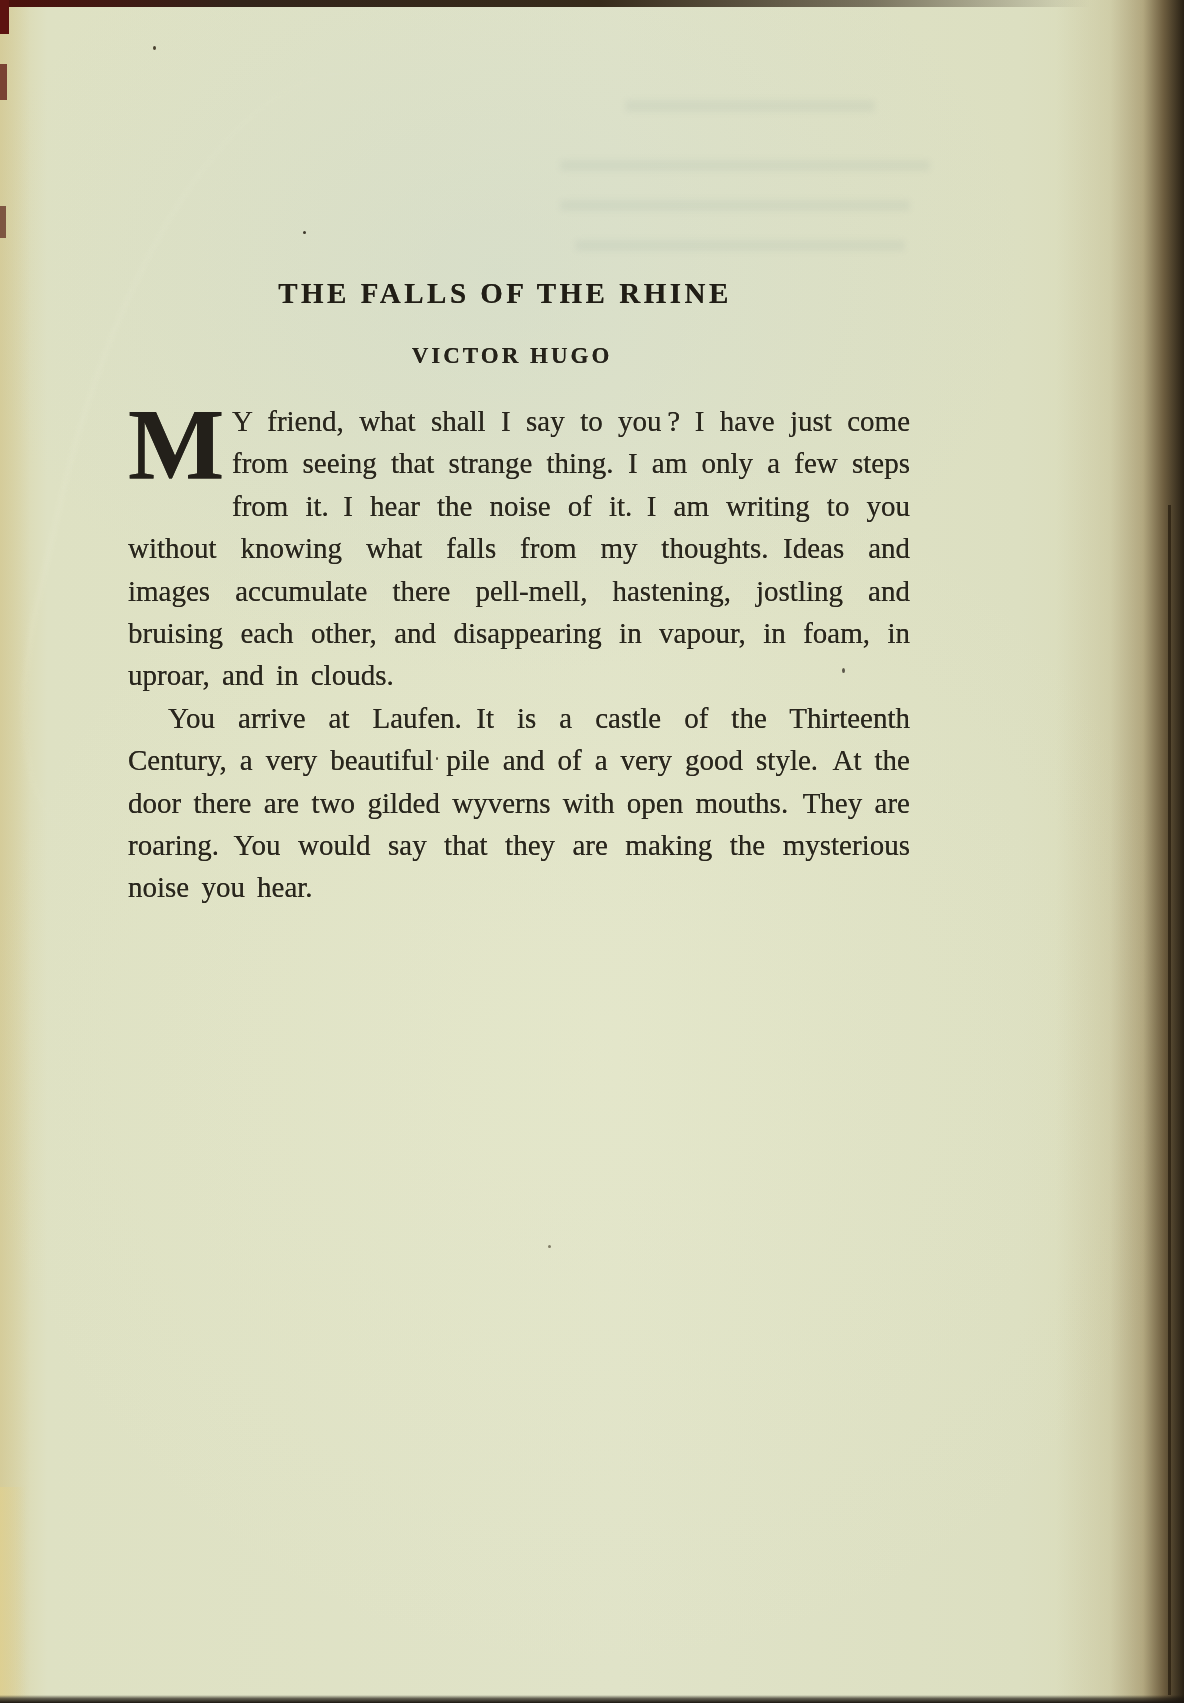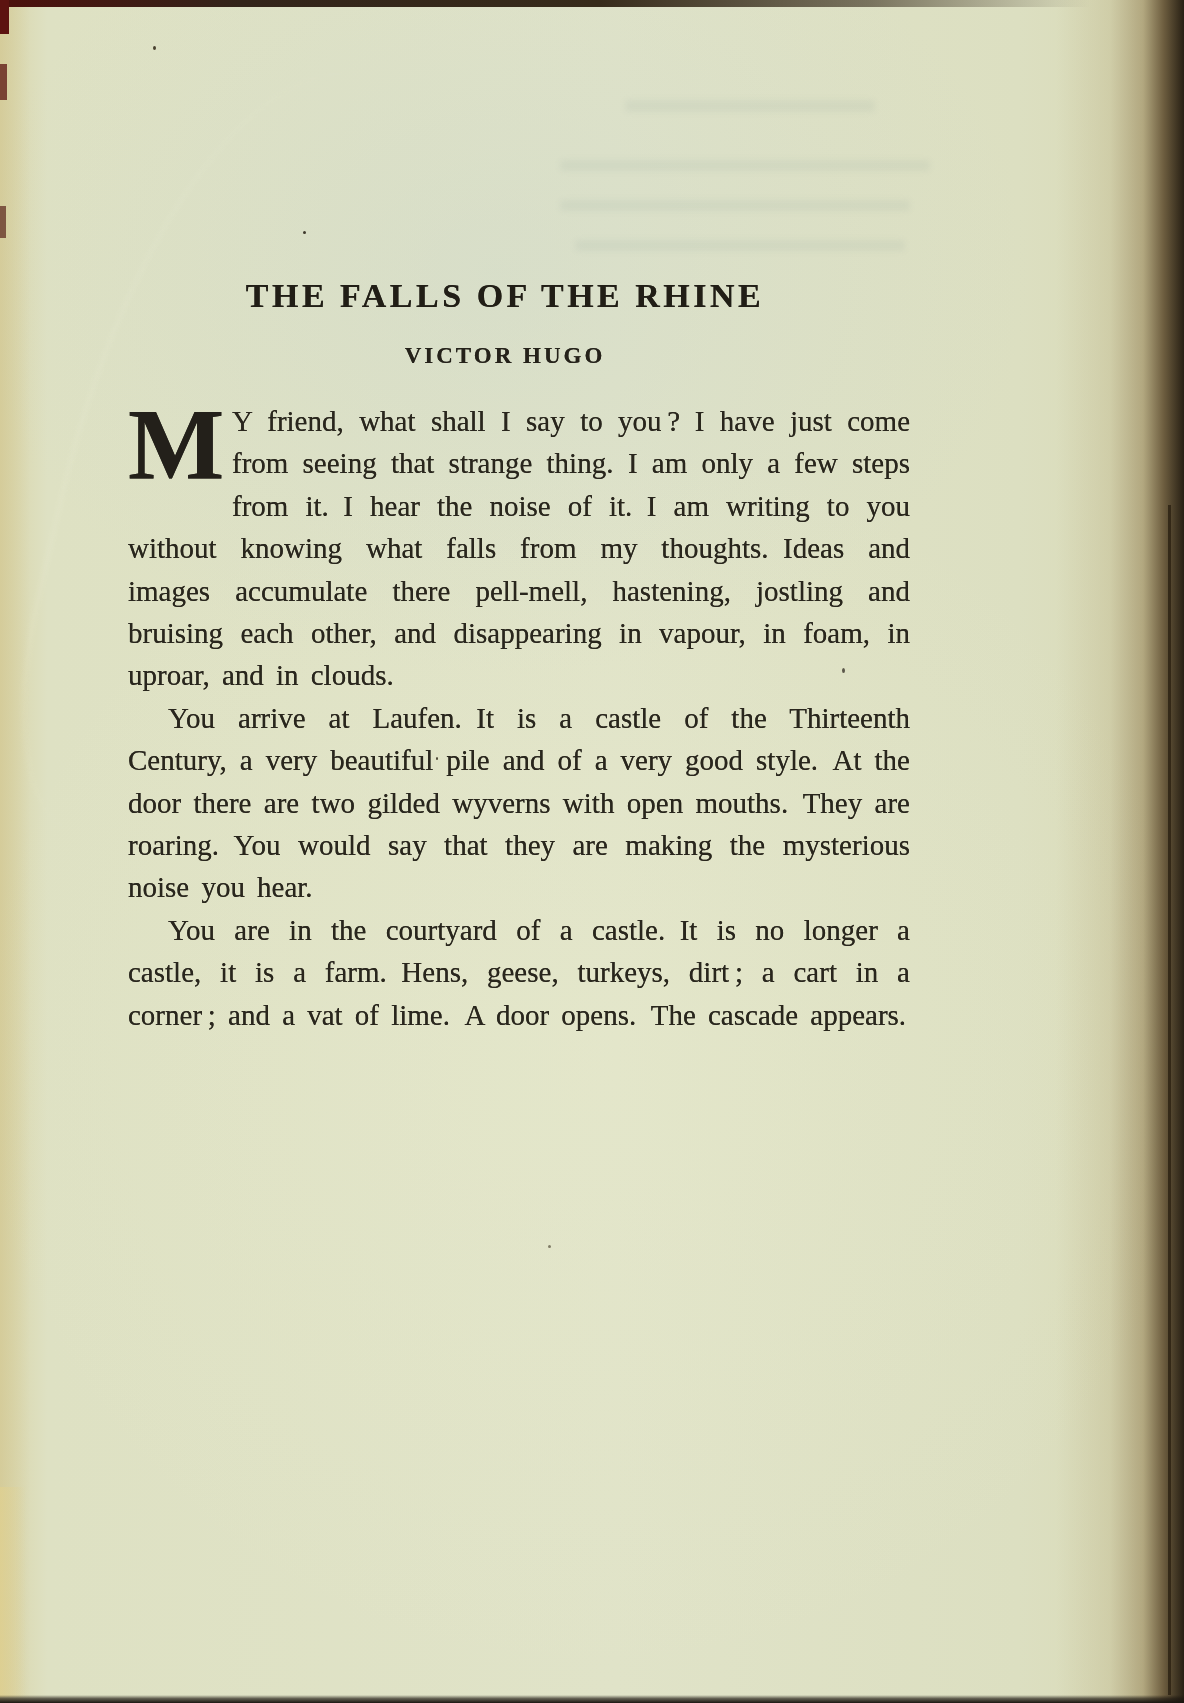--- a/index.html
+++ b/index.html
@@ -43,25 +43,25 @@
   
   .ghost{position:absolute;filter:blur(3px);opacity:.10;background:#7e948e;border-radius:4px;}
   .ghost-1{left:625px;top:100px;width:250px;height:12px;}
   .ghost-2{left:560px;top:160px;width:370px;height:11px;}
   .ghost-3{left:560px;top:200px;width:350px;height:11px;}
   .ghost-4{left:575px;top:240px;width:330px;height:11px;}
   
   .ink{color:#29261d;}
   .page-title{
     position:absolute;left:115px;width:780px;top:277px;
-    text-align:center;font-weight:bold;font-size:34px;letter-spacing:3.5px;
+    text-align:center;font-weight:bold;font-size:29px;letter-spacing:3.5px;
     color:#211e16;text-shadow:0 0 0.5px rgba(33,30,22,0.8);
   }
   .byline{
-    position:absolute;left:115px;width:780px;top:343px;
+    position:absolute;left:122px;width:780px;top:343px;
     text-align:center;font-weight:bold;font-size:23px;letter-spacing:3px;
     color:#25221a;text-shadow:0 0 0.4px rgba(37,34,26,0.8);
   }
   .bodycol{
     position:absolute;left:128px;width:782px;top:400px;
     font-size:29px;line-height:42.4px;
     text-align:justify;word-spacing:0.17em;
     text-shadow:0 0 0.4px rgba(41,38,29,0.85);
   }
   .bodycol p{margin:0;padding:0;}
@@ -91,21 +91,20 @@
 
   <div class="page-title ink">THE FALLS OF THE RHINE</div>
 
   <div class="byline ink">VICTOR HUGO</div>
 
   <div class="bodycol ink">
     <p>
       <span class="drop-cap">M</span><span>Y friend, what shall I say to you ? I have just come from seeing that strange thing. I am only a few steps from it. I hear the noise of it. I am writing to you without knowing what falls from my thoughts. Ideas and images accumulate there pell-mell, hastening, jostling and bruising each other, and disappearing in vapour, in foam, in uproar, and in clouds.</span>
     </p>
     <p class="ind">You arrive at Laufen. It is a castle of the Thirteenth Century, a very beautiful pile and of a very good style. At the door there are two gilded wyverns with open mouths. They are roaring. You would say that they are making the mysterious noise you hear.</p>
-    <p class="ind">You are in the courtyard of a castle. It is no longer a castle, it is a farm. Hens, geese, turkeys, dirt ; a cart in a corner ; and a vat of lime. A door opens. The cascade appears.</p>
   </div>
 
   <div class="edge-left-tone"></div>
   <div class="corner-bl"></div>
   <div class="edge-right"></div>
   <div class="edge-right-line"></div>
   <div class="edge-top"></div>
   <div class="edge-bottom"></div>
   <div class="dash dash-1"></div>
   <div class="dash dash-2"></div>

